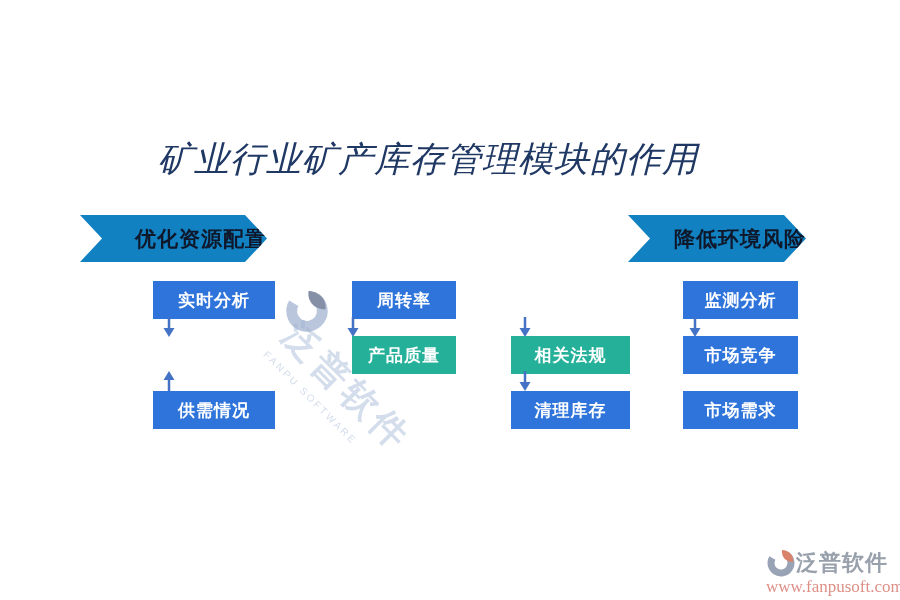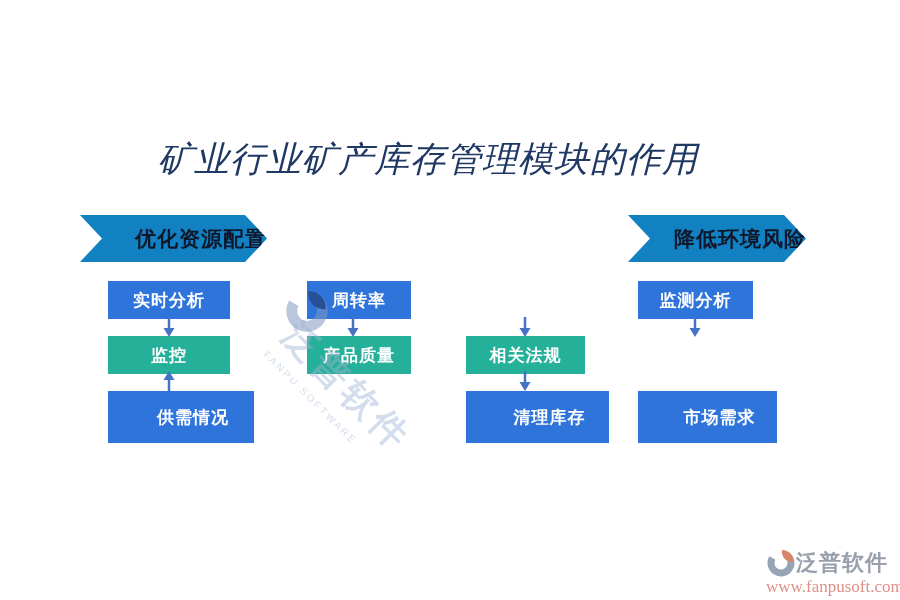--- a/index.html
+++ b/index.html
@@ -21,27 +21,27 @@
     padding-left:14px;box-sizing:border-box;z-index:2;
     clip-path:polygon(0 0, calc(100% - 22px) 0, 100% 50%, calc(100% - 22px) 100%, 0 100%, 22px 50%);
   }
   .banner.b1{left:80px;width:187px;}
   .banner.b2{left:271px;width:178px;}
   .banner.b3{left:450px;width:177px;}
   .banner.b4{left:628px;width:178px;}
   
   .box{
     position:absolute;display:flex;align-items:center;justify-content:center;
-    color:#ffffff;font-weight:bold;font-size:17px;letter-spacing:1px;white-space:nowrap;z-index:2;
+    color:#ffffff;font-weight:bold;font-size:17px;letter-spacing:1px;white-space:nowrap;z-index:2;margin-left:45px;
   }
   .box.blue{background:#2E74DB;}
   .box.green{background:#24B099;}
   .c1{left:108px;width:122px;} .c2{left:307px;width:104px;}
   .c3{left:466px;width:119px;} .c4{left:638px;width:115px;}
-  .r1{top:281px;height:38px;} .r2{top:336px;height:38px;} .r3{top:391px;height:52px;padding-left:24px;}
+  .r1{top:281px;height:38px;} .r2{top:336px;height:38px;} .r3{top:391px;height:38px;}
   
   .arrow{position:absolute;width:14px;height:20px;z-index:2;line-height:0;}
   .a-g1{top:317px;} .a-g2{top:371px;}
   .ax1{left:162px;} .ax2{left:346px;} .ax3{left:518px;} .ax4{left:688px;}
   
   .wm-logo{position:absolute;left:284px;top:288px;width:46px;height:46px;z-index:3;opacity:0.55;line-height:0;}
   .wm-text{
     position:absolute;left:306px;top:312px;z-index:3;opacity:0.45;
     transform:rotate(45deg);transform-origin:0 0;white-space:nowrap;
   }
@@ -74,21 +74,20 @@
     <span>降低环境风险</span>
   </div>
 
   <div class="box blue c1 r1">实时分析</div>
   <div class="arrow ax1 a-g1">
     <svg width="14" height="20" viewBox="0 0 14 20">
         <line x1="7" y1="0" x2="7" y2="12" stroke="#4472C4" stroke-width="2.5"></line>
         <polygon points="1.5,11 12.5,11 7,20" fill="#4472C4"></polygon>
       </svg>
   </div>
-  <div class="box green c1 r2">监控</div>
   <div class="arrow ax1 a-g2">
     <svg width="14" height="20" viewBox="0 0 14 20">
         <polygon points="7,0 1.5,9 12.5,9" fill="#4472C4"></polygon>
         <line x1="7" y1="8" x2="7" y2="20" stroke="#4472C4" stroke-width="2.5"></line>
       </svg>
   </div>
   <div class="box blue c1 r3">供需情况</div>
 
   <div class="box blue c2 r1">周转率</div>
   <div class="arrow ax2 a-g1">
@@ -114,20 +113,21 @@
   </div>
   <div class="box blue c3 r3">清理库存</div>
 
   <div class="box blue c4 r1">监测分析</div>
   <div class="arrow ax4 a-g1">
     <svg width="14" height="20" viewBox="0 0 14 20">
         <line x1="7" y1="0" x2="7" y2="12" stroke="#4472C4" stroke-width="2.5"></line>
         <polygon points="1.5,11 12.5,11 7,20" fill="#4472C4"></polygon>
       </svg>
   </div>
+  <div class="box blue c4 r2">市场竞争</div>
   <div class="box blue c4 r3">市场需求</div>
 
   <div class="wm-logo">
     <svg width="46" height="46" viewBox="0 0 30 30">
       <circle cx="15" cy="15" r="10" fill="none" stroke="#8099BF" stroke-width="7" stroke-dasharray="46 17" transform="rotate(-55 15 15)"></circle>
       <path d="M16 2 C23 2 28 8 27 14 C20 14 15 9 16 2 Z" fill="#22345F"></path>
     </svg>
   </div>
   <div class="wm-text">
     <div class="wm-cn">泛普软件</div>

